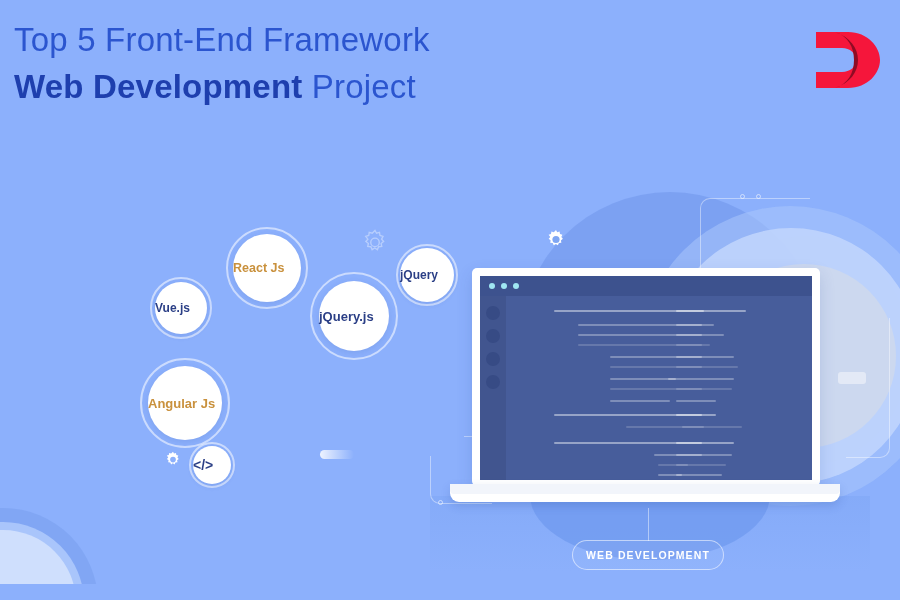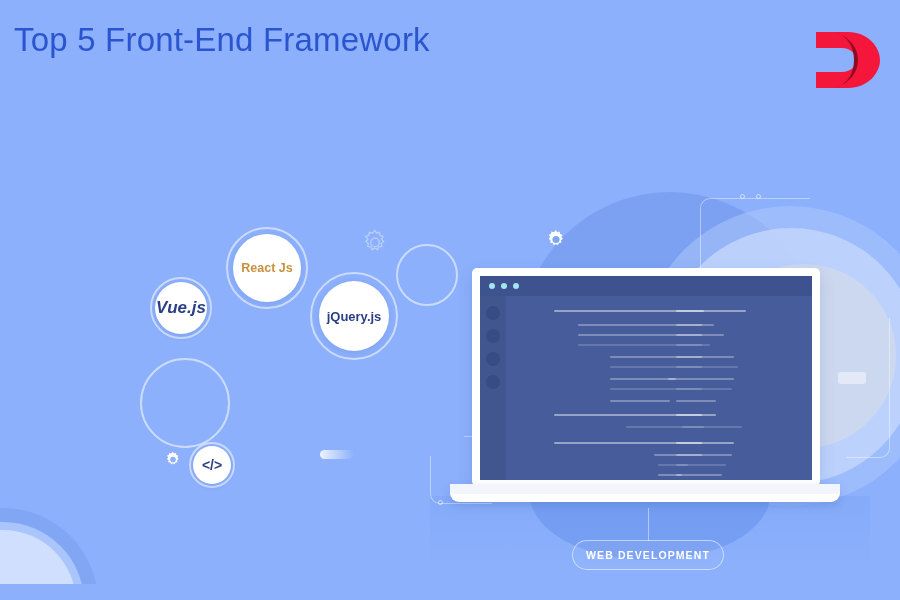--- a/index.html
+++ b/index.html
@@ -111,35 +111,35 @@
   
   .logo {
     position:absolute; left:808px; top:22px;
     width:76px; height:76px;
   }
 
   
   .bubble {
     position:absolute; border-radius:50%;
     background:#ffffff;
-    display:flex; align-items:center; justify-content:center;
+    display:flex; align-items:center; justify-content:flex-start;
     box-shadow:0 2px 6px rgba(40,70,150,.12);
   }
   .bubble span { white-space:nowrap; font-weight:bold; }
   .bubble-ring {
     position:absolute; border-radius:50%;
     border:2px solid rgba(255,255,255,.55);
   }
 
   .b-react { left:233px; top:234px; width:68px; height:68px; }
   .b-react span { color:#c9913d; font-size:12.5px; }
   .r-react  { left:226px; top:227px; width:82px; height:82px; }
 
   .b-vue   { left:155px; top:282px; width:52px; height:52px; }
-  .b-vue span { color:#2b3f86; font-size:17px;font-style:italic; }
+  .b-vue span { color:#2b3f86; font-size:12px; }
   .r-vue   { left:150px; top:277px; width:62px; height:62px; }
 
   .b-ember { left:319px; top:281px; width:70px; height:70px; }
   .b-ember span { color:#2b3f86; font-size:13px; }
   .r-ember { left:310px; top:272px; width:88px; height:88px; }
 
   .b-jquery{ left:400px; top:248px; width:54px; height:54px; }
   .b-jquery span { color:#2b3f86; font-size:12px; }
   .r-jquery{ left:396px; top:244px; width:62px; height:62px; }
 
@@ -244,20 +244,21 @@
     <div class="wire w3"></div>
     <div class="wire w4"></div>
     <div class="wire-dot d1"></div>
     <div class="wire-dot d2"></div>
     <div class="wire-dot d3"></div>
     <div class="wire-chip"></div>
   </div>
 
   <div class="headline">
     <span class="ln">Top 5 Front-End Framework</span>
+    <span class="ln"><b class="accent">Web Development</b><span> Project</span></span>
   </div>
 
   <div class="logo">
     <svg viewBox="0 0 76 76" width="76" height="76" aria-hidden="true">
       <path d="M8 10 H40 C60 10 72 25 72 38 C72 51 60 66 40 66 H8 V50 H34 C42 50 48 45 48 38 C48 31 42 26 34 26 H8 Z" fill="#f5163b"></path>
       <path d="M27 10 C42 15 50 26 50 38 C50 50 42 61 27 66 C40 62 46 51 46 38 C46 25 40 14 27 10 Z" fill="#8f0b24"></path>
     </svg>
   </div>
 
   <div class="bubble-ring r-react"></div>
@@ -269,22 +270,28 @@
   <div class="bubble b-vue">
     <span>Vue.js</span>
   </div>
 
   <div class="bubble-ring r-ember"></div>
   <div class="bubble b-ember">
     <span>jQuery.js</span>
   </div>
 
   <div class="bubble-ring r-jquery"></div>
+  <div class="bubble b-jquery">
+    <span>jQuery</span>
+  </div>
 
   <div class="bubble-ring r-angular"></div>
+  <div class="bubble b-angular">
+    <span>Angular Js</span>
+  </div>
 
   <div class="bubble-ring r-code"></div>
   <div class="bubble b-code">
     <span>&lt;/&gt;</span>
   </div>
 
   <div class="gear g-solid-sm">
     <svg viewBox="0 0 24 24" width="20" height="20" aria-hidden="true">
       <path fill="#ffffff" d="M12 2l1.2 2.2 2.4-.7.4 2.5 2.4.7-1.1 2.2 1.6 1.9-2 1.6.5 2.4-2.5.2-1 2.3-2.1-1.3-2.1 1.3-1-2.3-2.5-.2.5-2.4-2-1.6 1.6-1.9L4.6 6.7l2.4-.7.4-2.5 2.4.7z"></path>
       <circle cx="12" cy="11.5" r="3.4" fill="#8cb0fc"></circle>

